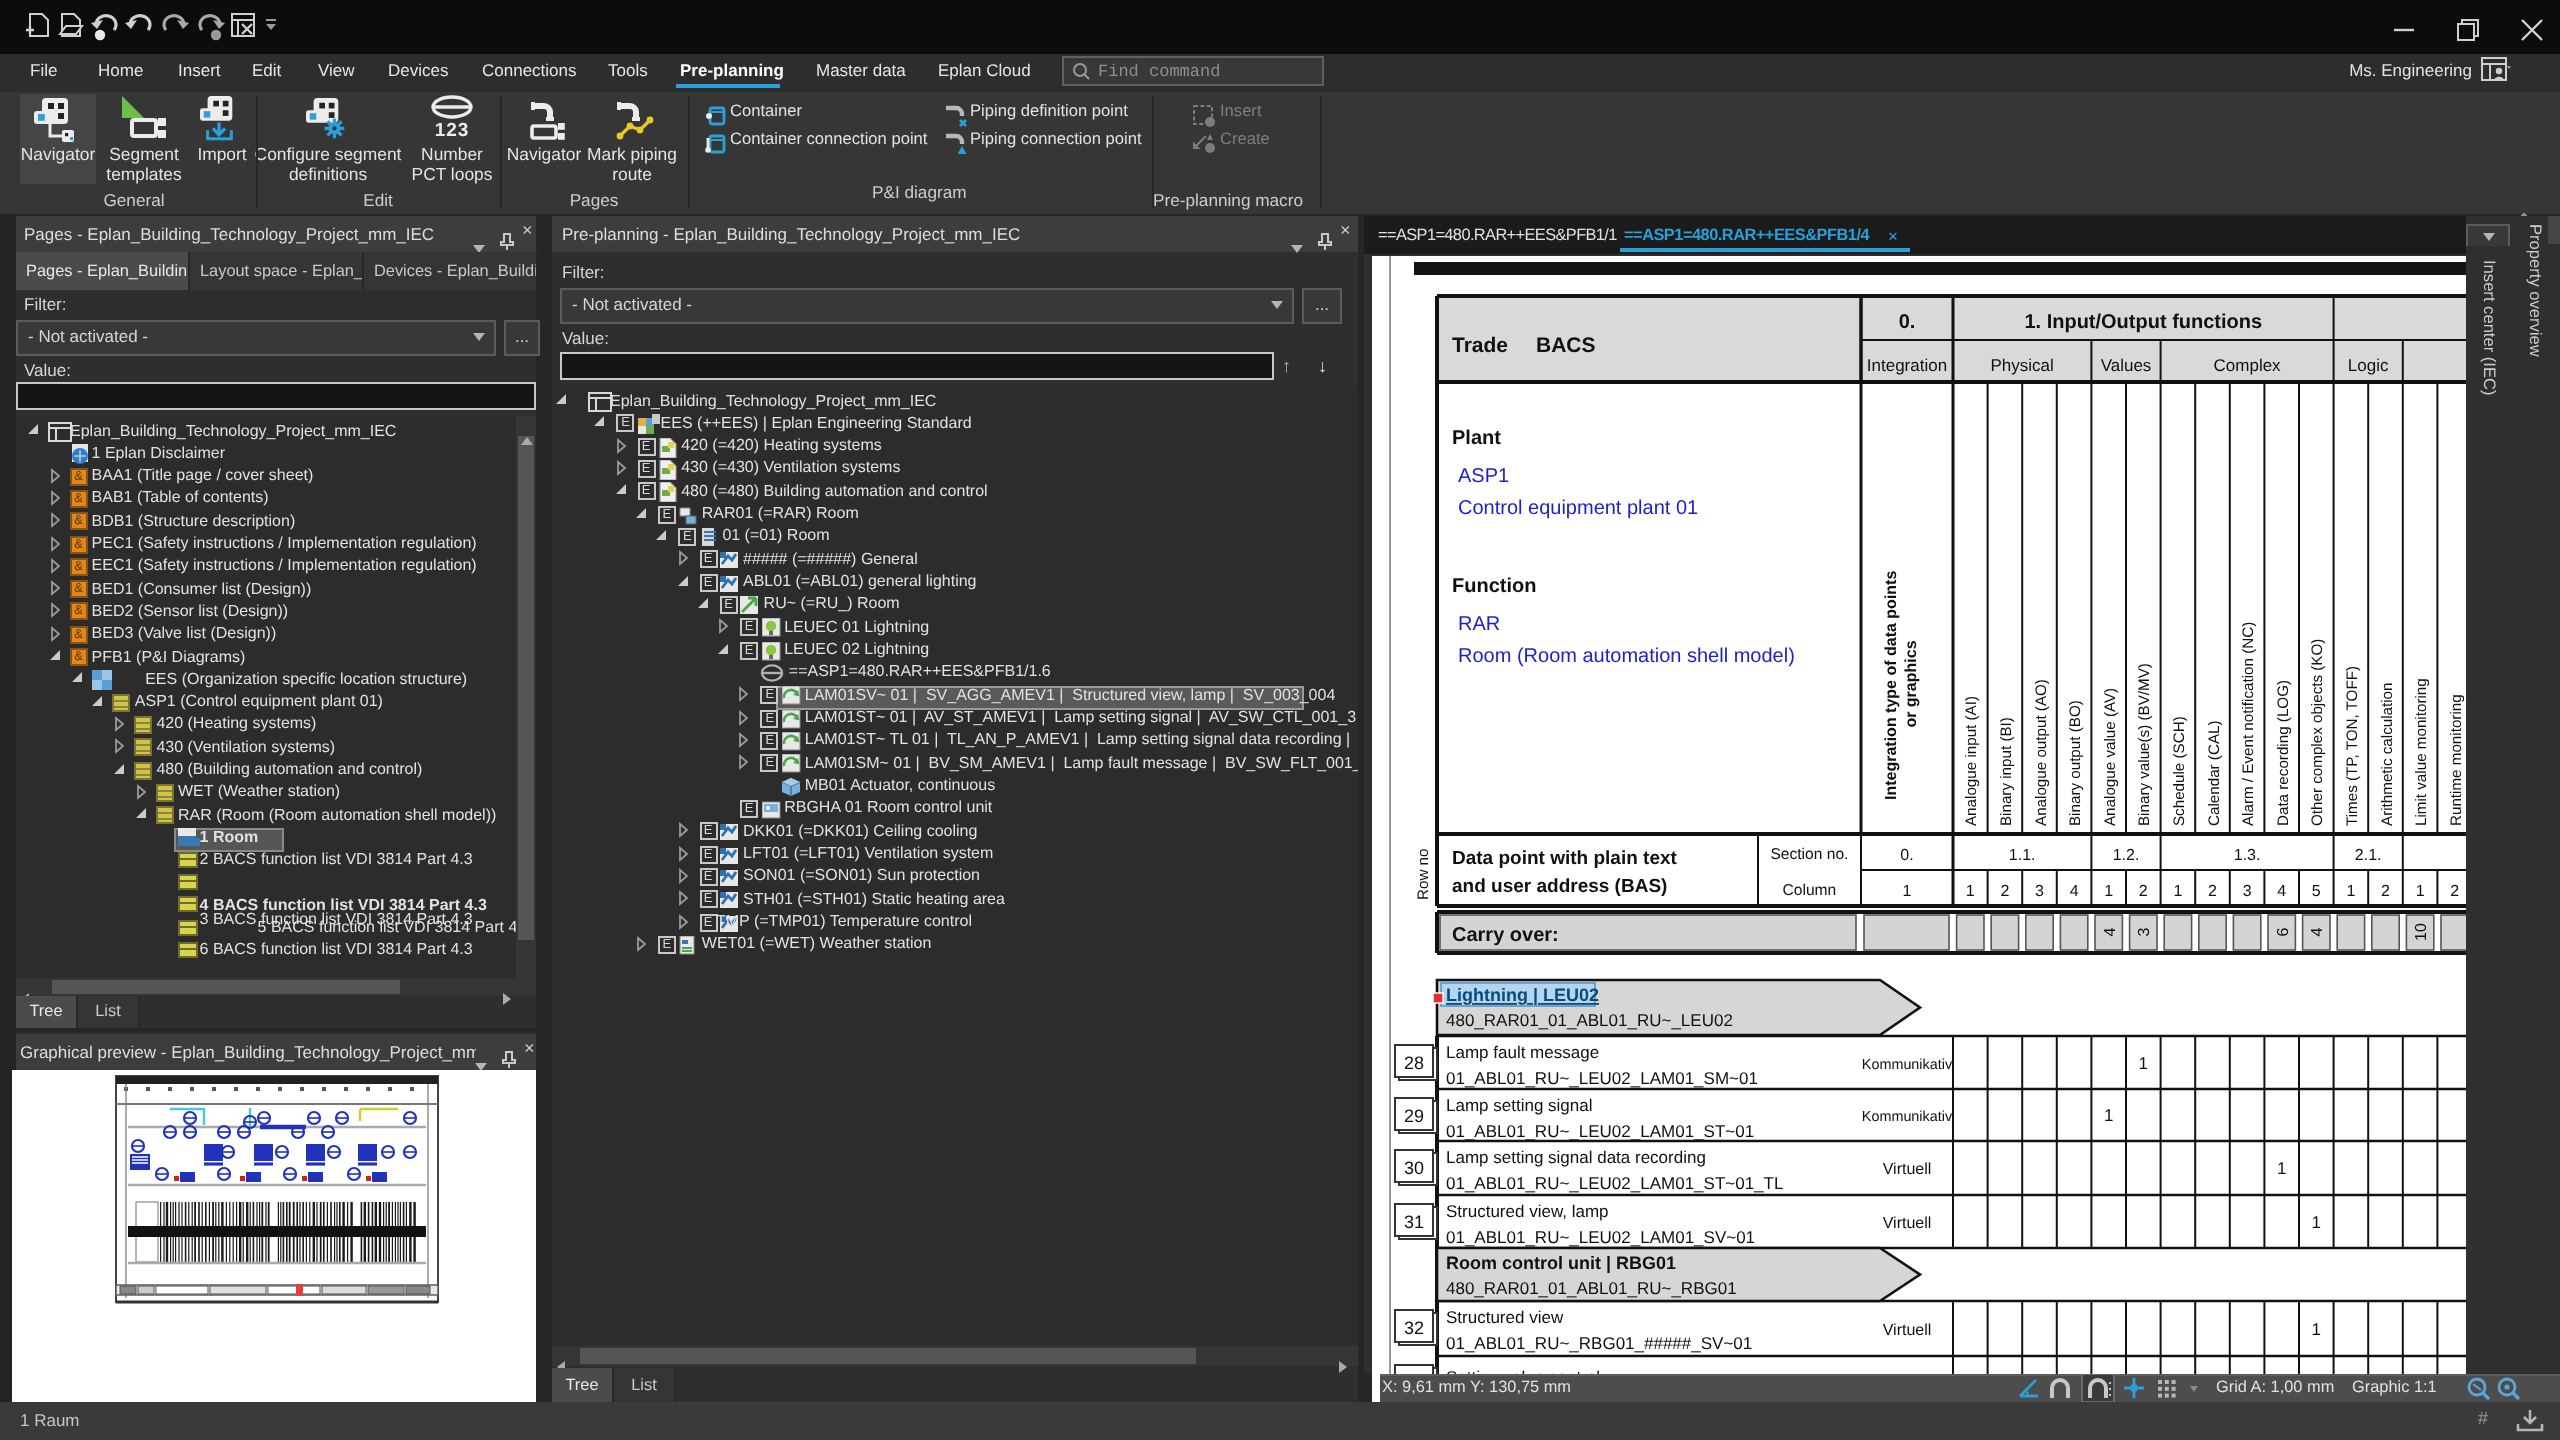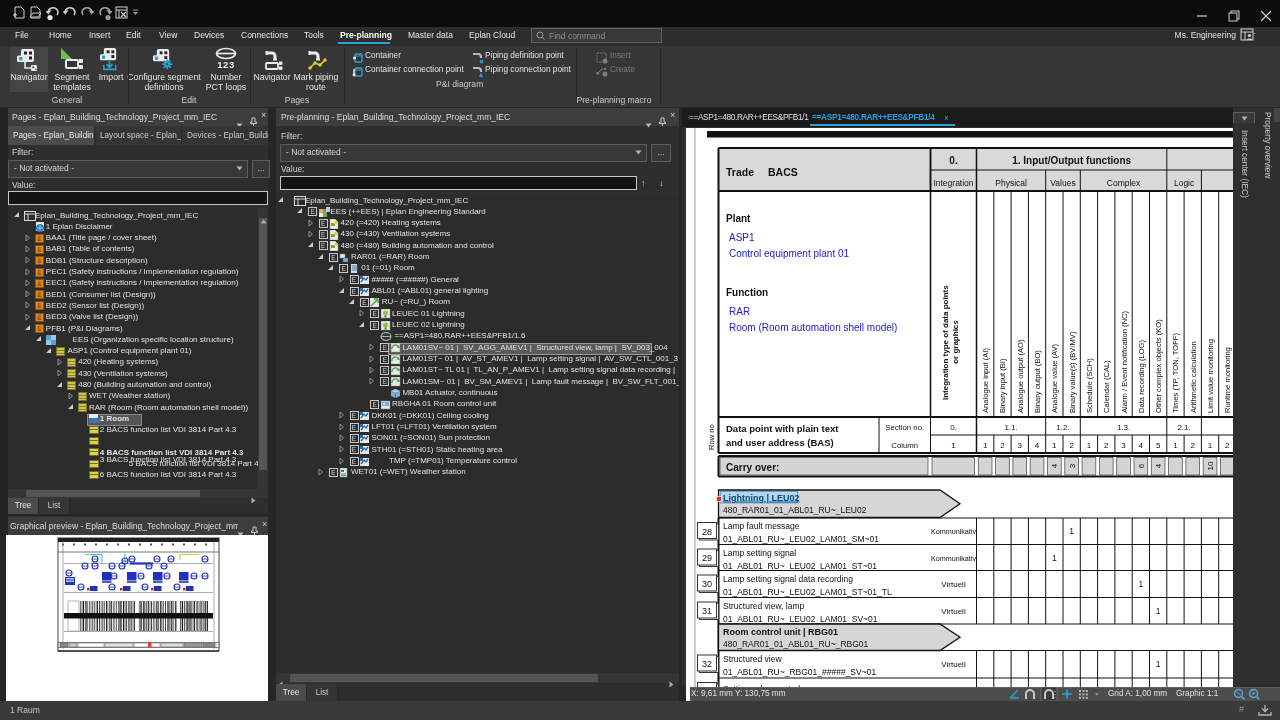--- a/index.html
+++ b/index.html
@@ -72,21 +72,21 @@
 <div class="a tx" style="top:30px;left:304px;color:#e6e6e6;font-size:8.5px;">Tools</div>
 <div class="a tx" style="top:30px;left:340px;color:#ffffff;font-size:8.5px;font-weight:bold;">Pre-planning</div>
 <div class="a" style="top:42px;left:338px;width:52px;height:2px;background:#2a9fd8;"></div>
 <div class="a tx" style="top:30px;left:408px;color:#e6e6e6;font-size:8.5px;">Master data</div>
 <div class="a tx" style="top:30px;left:469px;color:#e6e6e6;font-size:8.5px;">Eplan Cloud</div>
 <div class="a" style="left:531px;top:28px;width:131px;height:15px;background:#383838;border:1px solid #606060;box-sizing:border-box;"></div>
 <svg class="a" style="left:536px;top:31px;" width="9" height="9">
     <circle cx="4" cy="4" r="3" fill="none" stroke="#9a9a9a"></circle>
     <line x1="6.2" y1="6.2" x2="8.5" y2="8.5" stroke="#9a9a9a"></line>
   </svg>
-<div class="a tx" style="top:31px;left:549px;color:#8f8f8f;font-size:8.5px;">Find command</div>
+<div class="a tx" style="top:31px;left:549px;color:#8f8f8f;font-size:8.5px;font-family:Liberation Mono, monospace;">Find command</div>
 <div class="a" style="top:30px;left:1150px;width:86px;text-align:right;color:#e2e2e2;font-size:8.5px;white-space:nowrap;">Ms. Engineering</div>
 <svg class="a" style="left:1240px;top:28px;" width="16" height="14">
     <rect x="1" y="1" width="12" height="11" fill="none" stroke="#cfcfcf"></rect>
     <line x1="1" y1="4" x2="13" y2="4" stroke="#cfcfcf"></line>
     <line x1="5" y1="4" x2="5" y2="12" stroke="#cfcfcf"></line>
     <circle cx="9.5" cy="7.5" r="1.6" fill="#cfcfcf"></circle>
     <path d="M6.5,12 q3,-3.5 6,0z" fill="#cfcfcf"></path>
     <path d="M13.5,5 l2,0 l-1,1.6z" fill="#9a9a9a"></path>
   </svg>
 <div class="a" style="left:0;top:46px;width:1280px;height:61px;background:#363636;"></div>
@@ -201,21 +201,21 @@
 <div class="a rbtn" style="top:73px;left:293px;width:46px;">Mark piping<br>route</div>
 <div class="a tx" style="top:50px;left:365px;color:#e2e2e2;font-size:8.3px;">Container</div>
 <div class="a tx" style="top:64px;left:365px;color:#e2e2e2;font-size:8.3px;">Container connection point</div>
 <div class="a tx" style="top:50px;left:485px;color:#e2e2e2;font-size:8.3px;">Piping definition point</div>
 <div class="a tx" style="top:64px;left:485px;color:#e2e2e2;font-size:8.3px;">Piping connection point</div>
 <div class="a tx" style="top:50px;left:610px;color:#7d7d7d;font-size:8.3px;">Insert</div>
 <div class="a tx" style="top:64px;left:610px;color:#7d7d7d;font-size:8.3px;">Create</div>
 <div class="a rlbl tx" style="top:95px;left:44px;width:46px;">General</div>
 <div class="a rlbl tx" style="top:95px;left:166px;width:46px;">Edit</div>
 <div class="a rlbl tx" style="top:95px;left:274px;width:46px;">Pages</div>
-<div class="a rlbl tx" style="top:79px;left:436px;width:46px;">P&amp;I diagram</div>
+<div class="a rlbl tx" style="top:91px;left:436px;width:46px;">P&amp;I diagram</div>
 <div class="a rlbl tx" style="top:95px;left:570px;width:88px;">Pre-planning macro</div>
 <div class="a sep" style="left:128px;top:48px;height:56px;"></div>
 <div class="a sep" style="left:250px;top:48px;height:56px;"></div>
 <div class="a sep" style="left:344px;top:48px;height:56px;"></div>
 <div class="a sep" style="left:576px;top:48px;height:56px;"></div>
 <div class="a sep" style="left:660px;top:48px;height:56px;"></div>
 <div class="a" style="top:98px;left:1258px;"><svg width="8" height="5">
       <path d="M1,4 L4,1 L7,4" stroke="#9a9a9a" fill="none"></path>
     </svg></div>
 <div class="a" style="left:0;top:107px;width:8px;height:595px;background:#232323;"></div>
@@ -803,21 +803,21 @@
       <div class="a treerow" style="left:371.5px;top:444.76px;">STH01 (=STH01) Static heating area</div>
       <svg class="a" style="left:338.5px;top:456.59px" width="6" height="8">
         <path d="M1,1 L4.5,4 L1,7 Z" fill="none" stroke="#9a9a9a" stroke-width="0.9"></path>
       </svg>
       <div class="a ebox" style="left:349.5px;top:456.59px;">E</div>
       <svg class="a" style="left:360.0px;top:456.59px" width="10" height="10">
         <rect x="0" y="1" width="9" height="8" fill="#e8e8e8"></rect>
         <path d="M1,7 l3,-4 l2,2 l2,-3" stroke="#2e6fb0" stroke-width="1.4" fill="none"></path>
         <rect x="0" y="1" width="3" height="3" fill="#2e6fb0"></rect>
       </svg>
-      <div class="a treerow" style="left:389px;top:456.09px;text-align:right;">TMP (=TMP01) Temperature control</div>
+      <div class="a treerow" style="left:358px;top:456.09px;text-align:right;">TMP (=TMP01) Temperature control</div>
       <svg class="a" style="left:317.9px;top:467.92px" width="6" height="8">
         <path d="M1,1 L4.5,4 L1,7 Z" fill="none" stroke="#9a9a9a" stroke-width="0.9"></path>
       </svg>
       <div class="a ebox" style="left:328.9px;top:467.92px;">E</div>
       <svg class="a" style="left:339.4px;top:467.92px" width="10" height="10">
         <rect x="1" y="0" width="7" height="9" fill="#e8e8e8" stroke="#888" stroke-width="0.5"></rect>
         <path d="M2,6 h5 M2,7.5 h5" stroke="#4ca64c" stroke-width="1"></path>
         <path d="M2,2 h3 v2 h-3 z" fill="#3a77b5"></path>
       </svg>
       <div class="a treerow" style="left:350.9px;top:467.42px;">WET01 (=WET) Weather station</div>

